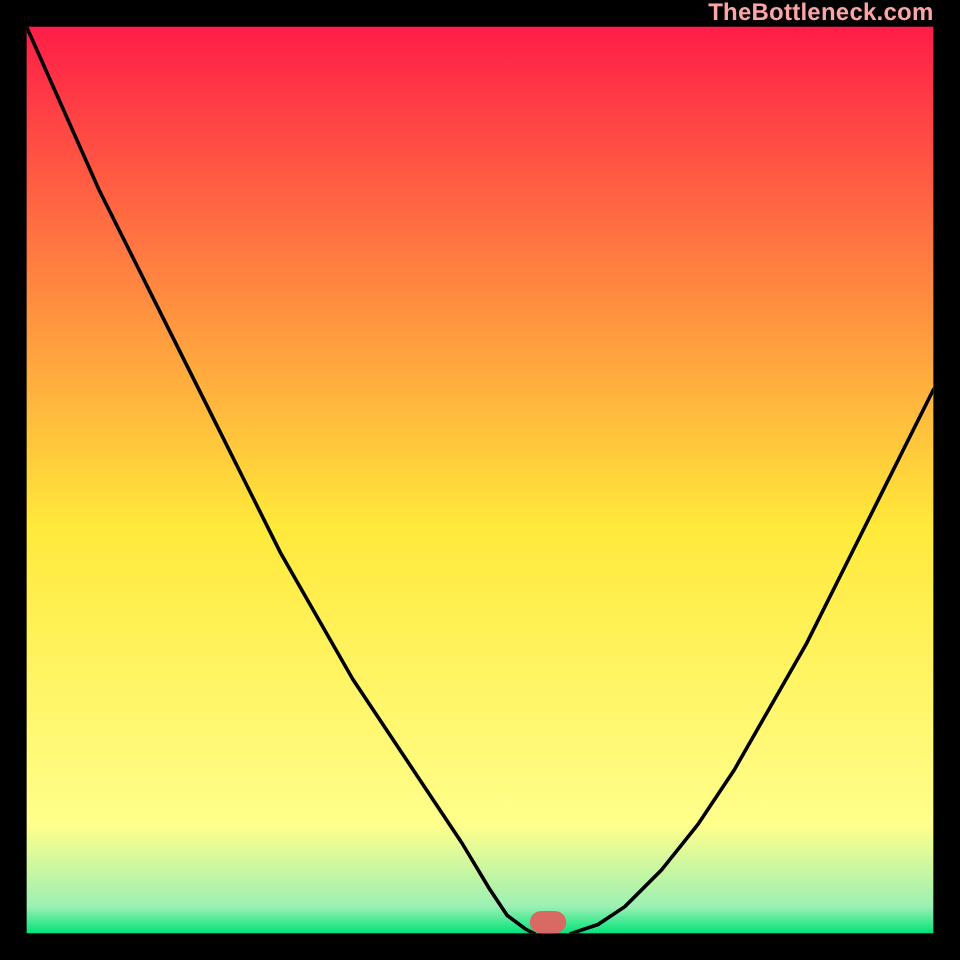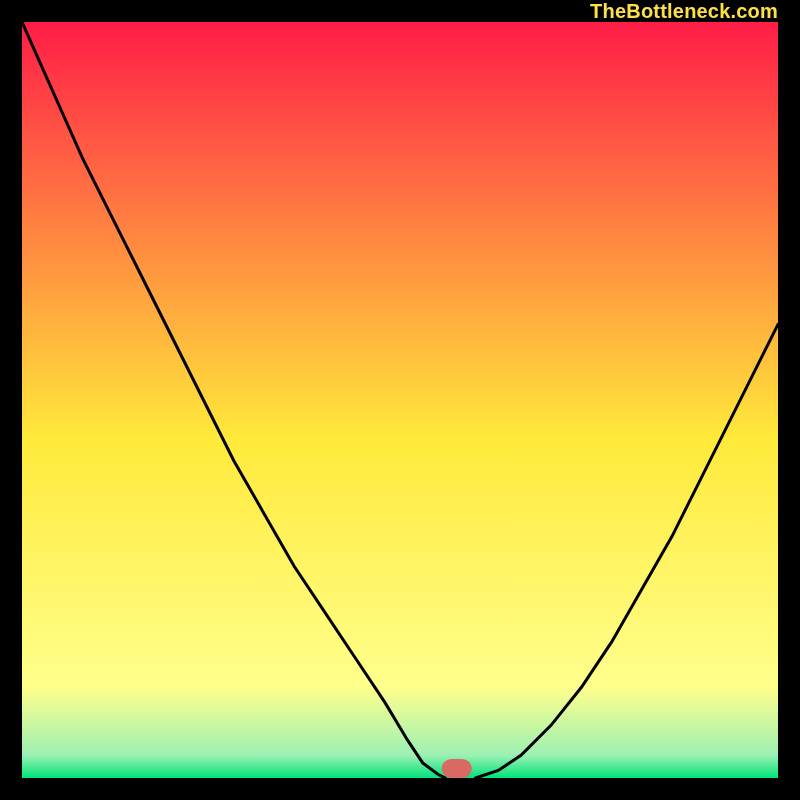--- a/index.html
+++ b/index.html
@@ -1,16 +1,16 @@
 <!DOCTYPE html>
 <html><head>
 <meta charset="utf-8">
 <style>
   html,body{margin:0;padding:0;width:800px;height:800px;background:#000;overflow:hidden;font-family:Arial,Helvetica,sans-serif}
-  .attribution{position:absolute;top:0;right:22px;color:#fde047;font-size:20px;font-weight:600;letter-spacing:.2px}
+  .attribution{position:absolute;top:0;right:22px;color:#fca5a5;font-size:20px;font-weight:600;letter-spacing:.2px}
   svg{position:absolute;left:22px;top:22px;width:756px;height:756px;display:block}
 </style>
 </head>
 <body>
 
 <div class="attribution">TheBottleneck.com</div>
 
 <svg viewBox="0 0 756 756" preserveAspectRatio="none">
   <defs>
     <linearGradient id="bg" x1="0" y1="0" x2="0" y2="1">

